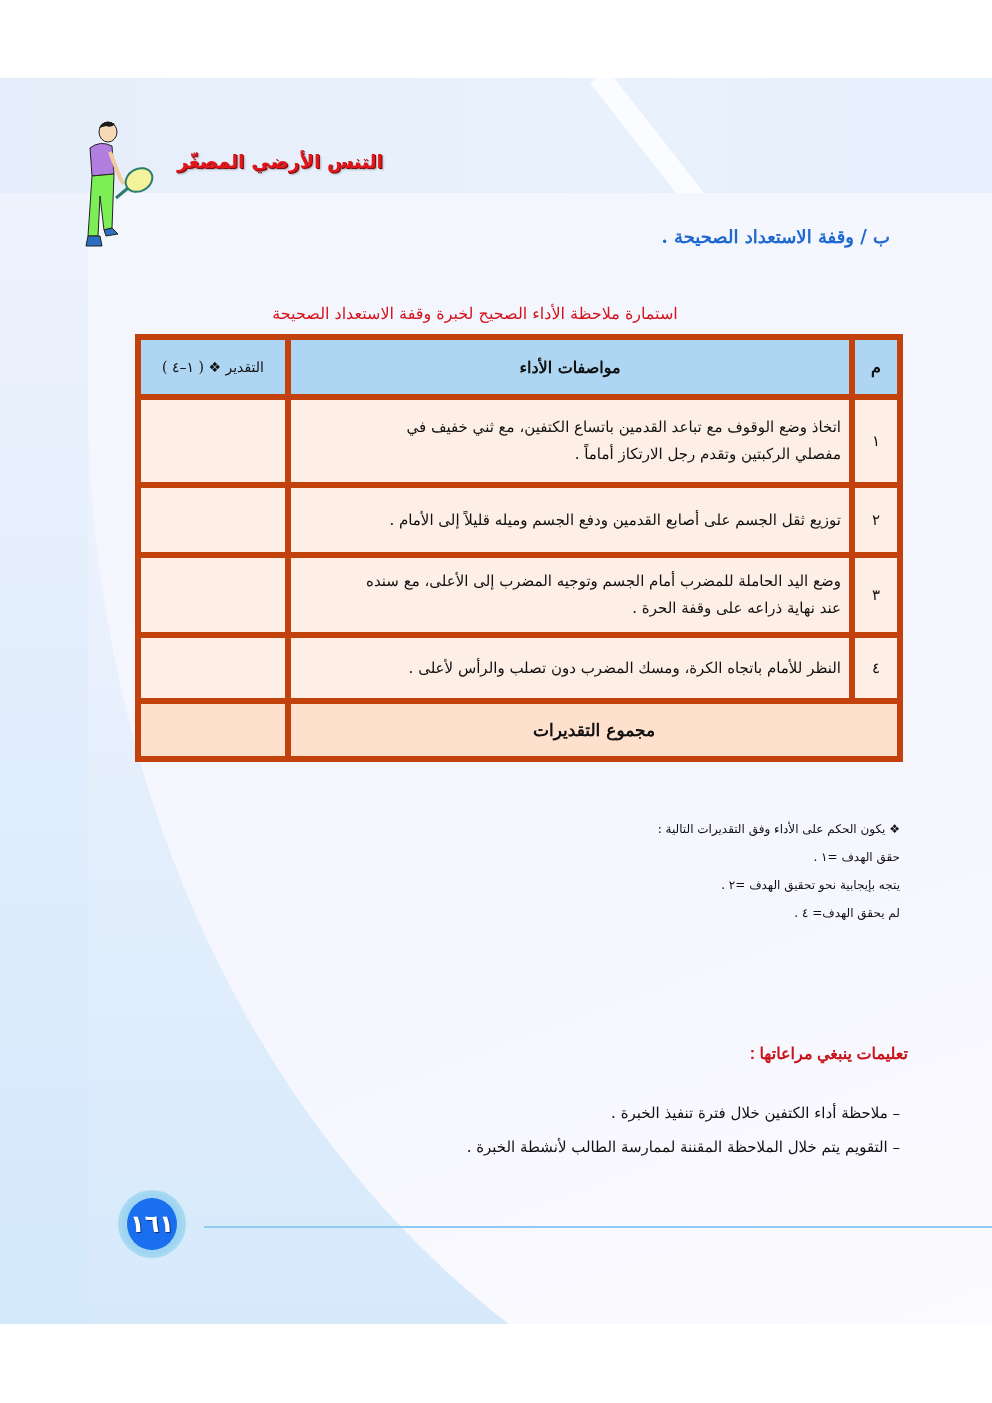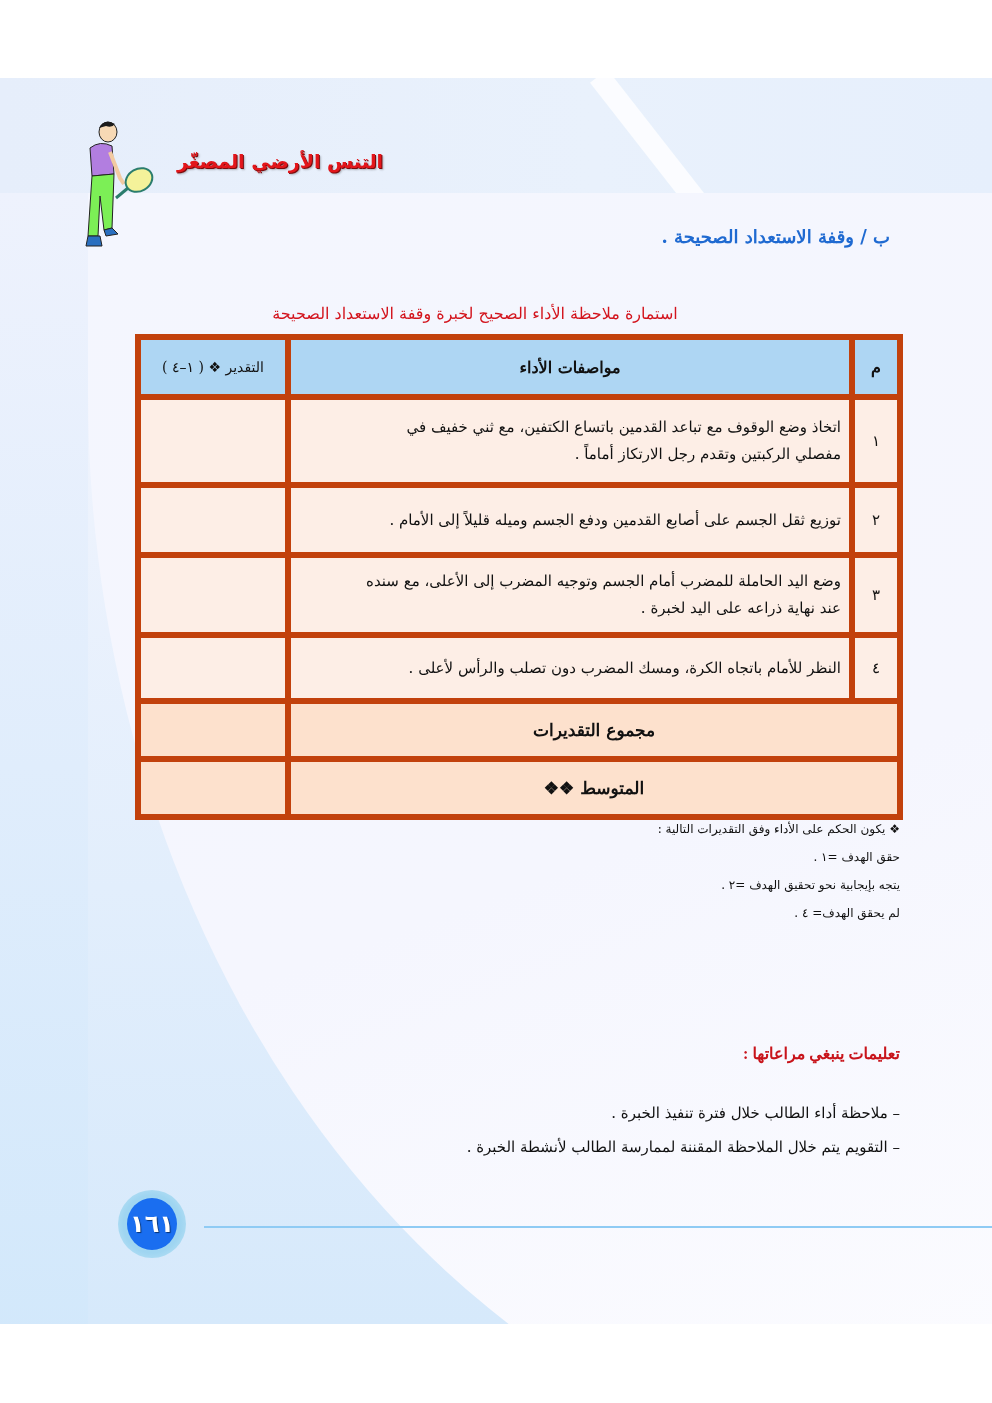--- a/index.html
+++ b/index.html
@@ -73,22 +73,22 @@
   table.eval tr.total td { background: #fde1cd; height: 50px; font-weight: bold; font-size: 17px; text-align: center; margin-left: 48px; }
   table.eval tr.avg td { background: #fde1cd; height: 50px; font-weight: bold; font-size: 17px; text-align: center; }
 
   .notes {
     position: absolute; right: 92px; top: 815px; direction: rtl;
     font-size: 12px; line-height: 28px; color: #111;
   }
   .notes div { white-space: nowrap; }
 
   .instructions-heading {
-    position: absolute; right: 92px; top: 1044px; direction: rtl;
-    font-family: Liberation Serif, serif; font-weight: bold; font-size: 16px; color: #c8141b;
+    position: absolute; right: 84px; top: 1044px; direction: rtl;
+    font-family: Liberation Sans, sans-serif; font-weight: bold; font-size: 16px; color: #c8141b;
   }
   .instructions {
     position: absolute; right: 92px; top: 1096px; direction: rtl;
     font-size: 15px; line-height: 34px; color: #111;
   }
   .instructions div { white-space: nowrap; }
 
   .page-badge {
     position: absolute; left: 118px; top: 1190px; width: 68px; height: 68px;
     border-radius: 50%; background: radial-gradient(circle, #9fd5f1 60%, #c7e8f7 100%);
@@ -150,51 +150,47 @@
       <td class="num">٢</td>
       <td class="desc">
         <div>توزيع ثقل الجسم على أصابع القدمين ودفع الجسم وميله قليلاً إلى الأمام .</div>
       </td>
       <td class="grade"></td>
     </tr>
     <tr class="r3">
       <td class="num">٣</td>
       <td class="desc">
         <div>وضع اليد الحاملة للمضرب أمام الجسم وتوجيه المضرب إلى الأعلى، مع سنده</div>
-        <div>عند نهاية ذراعه على اليد لخبرة .</div>
+        <div>عند نهاية ذراعه على وقفة الحرة .</div>
       </td>
       <td class="grade"></td>
     </tr>
     <tr class="r4">
       <td class="num">٤</td>
       <td class="desc">
         <div>النظر للأمام باتجاه الكرة، ومسك المضرب دون تصلب والرأس لأعلى .</div>
       </td>
       <td class="grade"></td>
     </tr>
     <tr class="total">
       <td colspan="2">مجموع التقديرات</td>
       <td></td>
     </tr>
-    <tr class="avg">
-      <td colspan="2">المتوسط ❖❖</td>
-      <td></td>
-    </tr>
   </tbody>
 </table>
 
 <div class="notes">
   <div>❖ يكون الحكم على الأداء وفق التقديرات التالية :</div>
   <div>حقق الهدف =١ .</div>
   <div>يتجه بإيجابية نحو تحقيق الهدف =٢ .</div>
   <div>لم يحقق الهدف= ٤ .</div>
 </div>
 
 <div class="instructions-heading">تعليمات ينبغي مراعاتها :</div>
 <div class="instructions">
-  <div>– ملاحظة أداء الطالب خلال فترة تنفيذ الخبرة .</div>
+  <div>– ملاحظة أداء الكتفين خلال فترة تنفيذ الخبرة .</div>
   <div>– التقويم يتم خلال الملاحظة المقننة لممارسة الطالب لأنشطة الخبرة .</div>
 </div>
 
 <div class="page-badge">
   <div class="inner">١٦١</div>
 </div>
 <div class="footer-rule"></div>
 
 </body></html>

